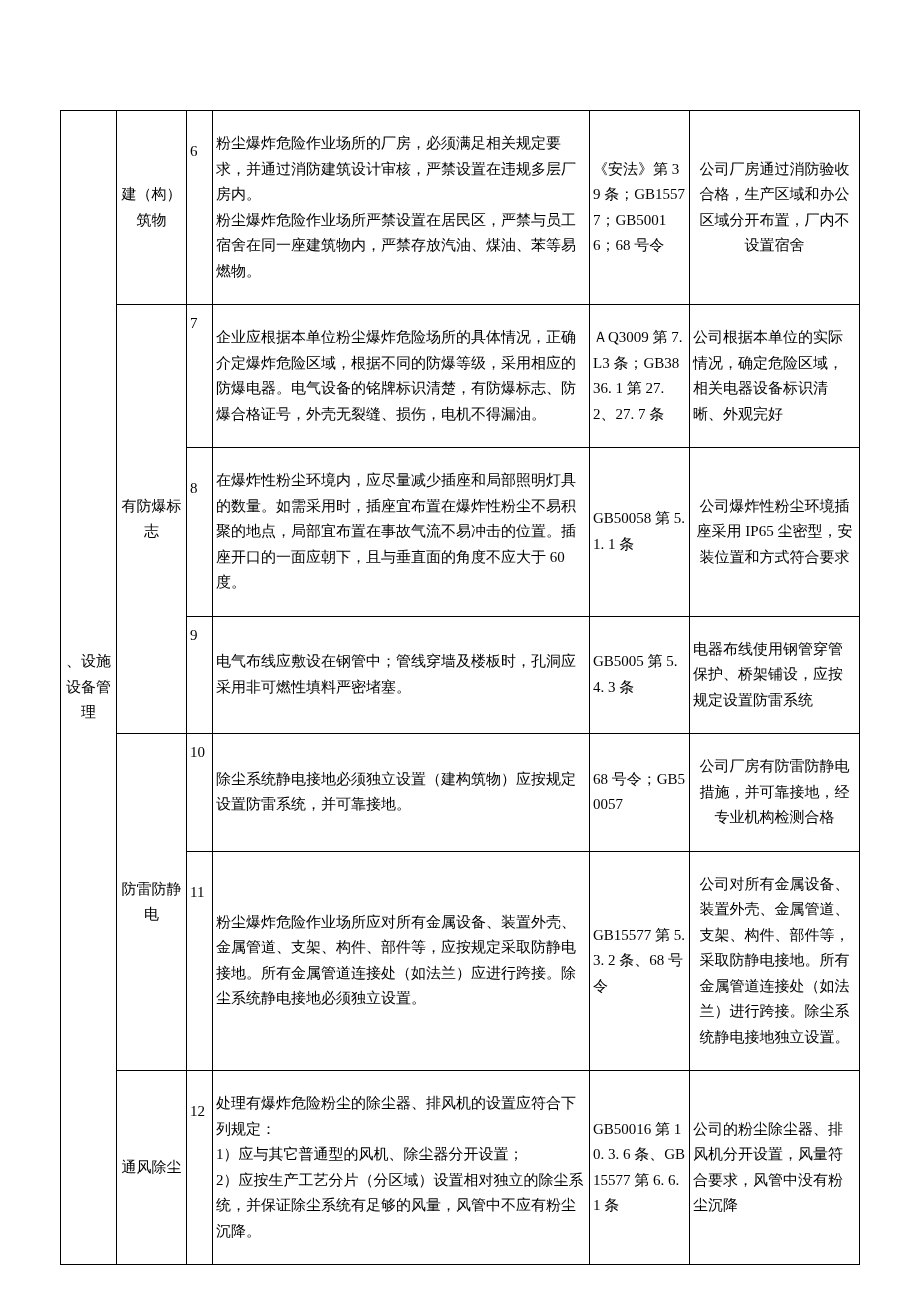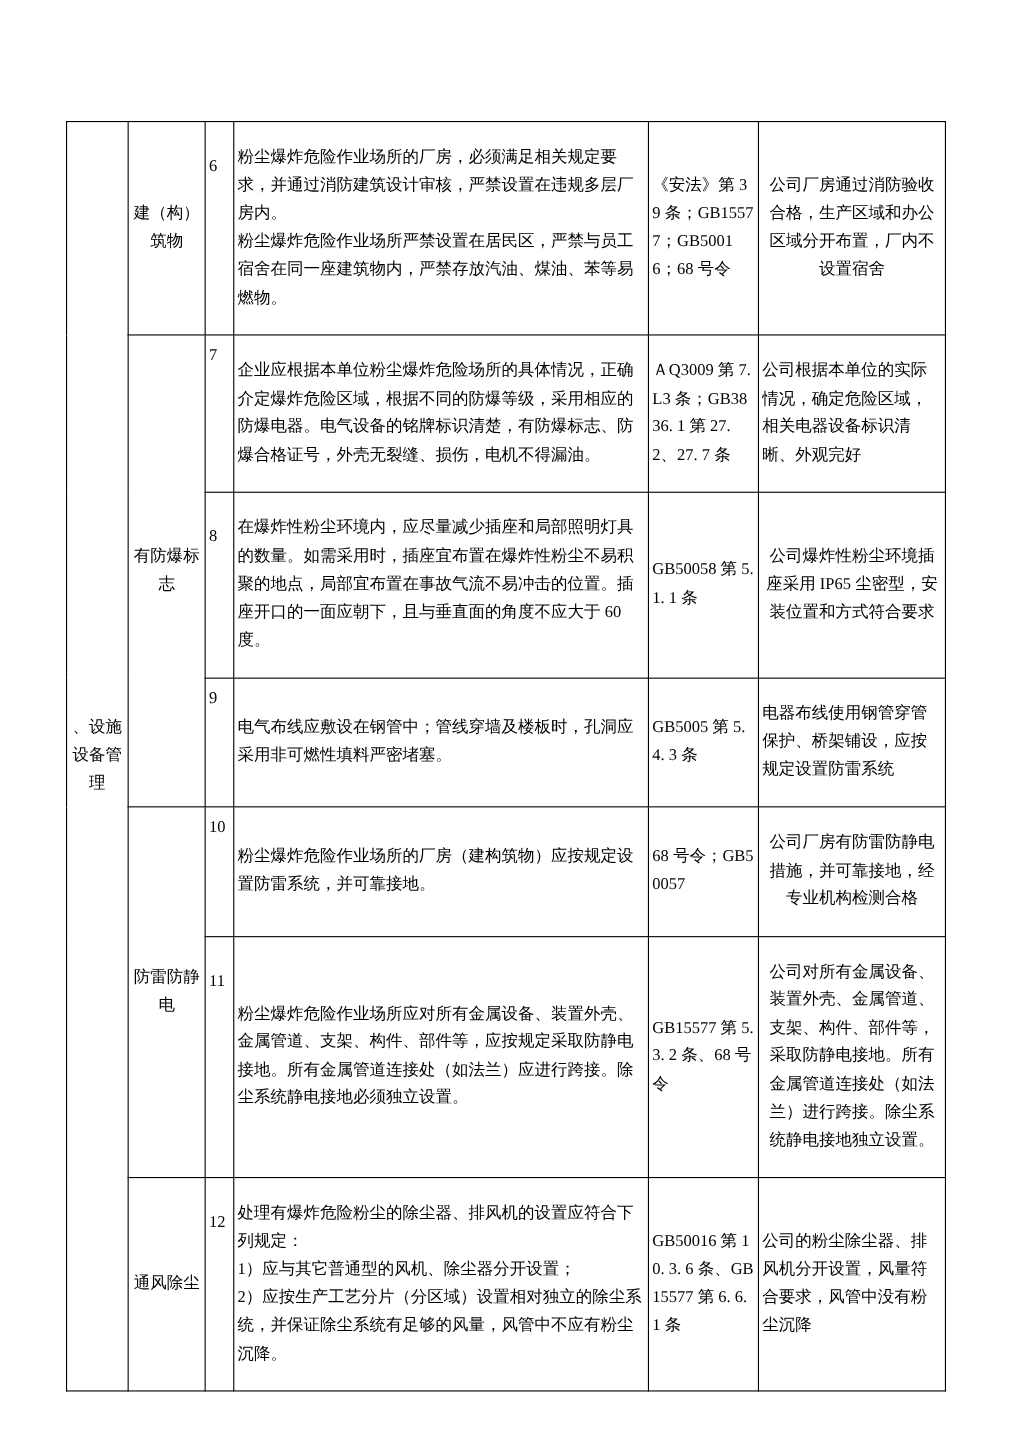--- a/index.html
+++ b/index.html
@@ -101,21 +101,21 @@
     <tr>
       <td class="num tight">9</td>
       <td class="req">电气布线应敷设在钢管中；管线穿墙及楼板时，孔洞应采用非可燃性填料严密堵塞。</td>
       <td class="ref">GB5005 第 5. 4. 3 条</td>
       <td class="status">电器布线使用钢管穿管保护、桥架铺设，应按规定设置防雷系统</td>
     </tr>
 
     <tr>
       <td class="subcat" rowspan="2">防雷防静电</td>
       <td class="num tight">10</td>
-      <td class="req">粉尘爆炸危险作业场所的厂房（建构筑物）应按规定设置防雷系统，并可靠接地。</td>
+      <td class="req">除尘系统静电接地必须独立设置（建构筑物）应按规定设置防雷系统，并可靠接地。</td>
       <td class="ref">68 号令；GB50057</td>
       <td class="status left">公司厂房有防雷防静电措施，并可靠接地，经专业机构检测合格</td>
     </tr>
 
     <tr>
       <td class="num">11</td>
       <td class="req">粉尘爆炸危险作业场所应对所有金属设备、装置外壳、金属管道、支架、构件、部件等，应按规定采取防静电接地。所有金属管道连接处（如法兰）应进行跨接。除尘系统静电接地必须独立设置。</td>
       <td class="ref">GB15577 第 5. 3. 2 条、68 号令</td>
       <td class="status left">公司对所有金属设备、装置外壳、金属管道、支架、构件、部件等，采取防静电接地。所有金属管道连接处（如法兰）进行跨接。除尘系统静电接地独立设置。</td>
     </tr>

